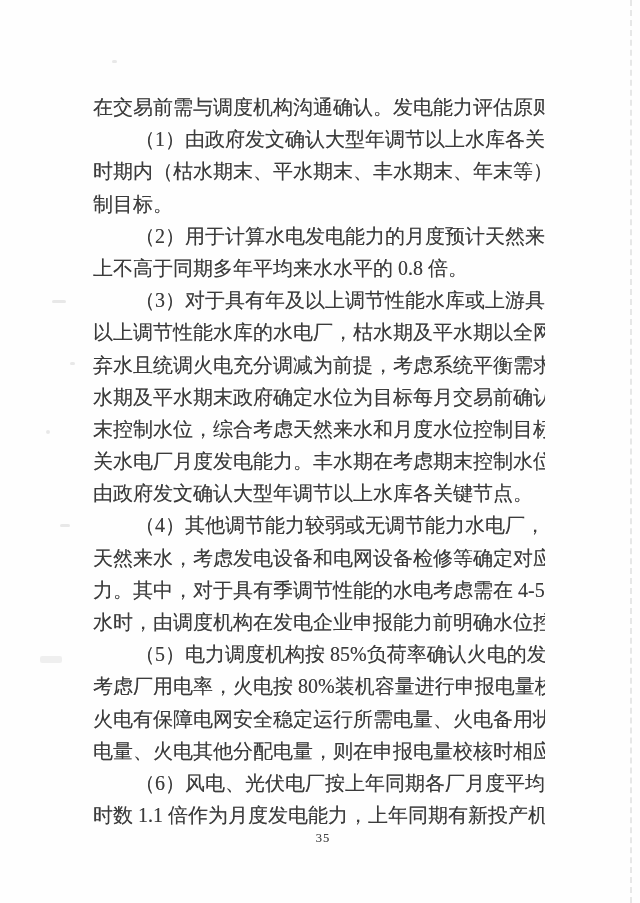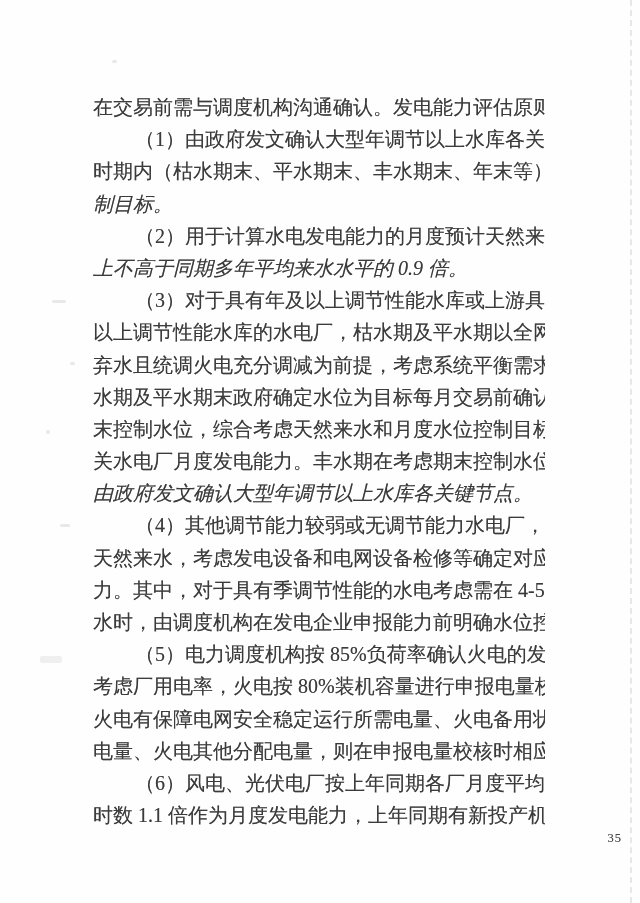--- a/index.html
+++ b/index.html
@@ -53,34 +53,34 @@
   .ln {
     height: 32.2px;
     line-height: 32.2px;
     white-space: nowrap;
     text-align: justify;
     text-align-last: justify;
     overflow: hidden;
   }
   .ln.end {
     text-align-last: left;
-    font-style: italic;
   }
   .ln.ind {
     text-indent: 2.1em;
   }
   .page-number {
     position: absolute;
     left: 0; top: 831px;
     width: 622px;
-    text-align: right;
+    text-align: center;
     font-size: 12.5px;
     color: #474747;
     letter-spacing: 1px;
     text-shadow: 0 0 0.5px rgba(70,70,70,0.5);
+    padding-left: 12px;
   }
 </style>
 </head>
 <body>
 
 <div class="page">
 
   <div class="scan-edge"></div>
   <div class="speck sp1"></div>
   <div class="speck sp2"></div>
@@ -88,21 +88,21 @@
   <div class="speck sp4"></div>
   <div class="speck sp5"></div>
   <div class="speck sp6"></div>
 
   <div class="doc-body">
     <div class="ln">在交易前需与调度机构沟通确认。发电能力评估原则如下：</div>
     <div class="ln ind">（1）由政府发文确认大型年调节以上水库各关键节点</div>
     <div class="ln">时期内（枯水期末、平水期末、丰水期末、年末等）水位控</div>
     <div class="ln end">制目标。</div>
     <div class="ln ind">（2）用于计算水电发电能力的月度预计天然来水原则</div>
-    <div class="ln end">上不高于同期多年平均来水水平的 0.9 倍。</div>
+    <div class="ln end">上不高于同期多年平均来水水平的 0.8 倍。</div>
     <div class="ln ind">（3）对于具有年及以上调节性能水库或上游具有年及</div>
     <div class="ln">以上调节性能水库的水电厂，枯水期及平水期以全网水电不</div>
     <div class="ln">弃水且统调火电充分调减为前提，考虑系统平衡需求，以枯</div>
     <div class="ln">水期及平水期末政府确定水位为目标每月交易前确认下月</div>
     <div class="ln">末控制水位，综合考虑天然来水和月度水位控制目标核定相</div>
     <div class="ln">关水电厂月度发电能力。丰水期在考虑期末控制水位和各月</div>
     <div class="ln end">由政府发文确认大型年调节以上水库各关键节点。</div>
     <div class="ln ind">（4）其他调节能力较弱或无调节能力水电厂，按预计</div>
     <div class="ln">天然来水，考虑发电设备和电网设备检修等确定对应发电能</div>
     <div class="ln">力。其中，对于具有季调节性能的水电考虑需在 4-5 月份拉</div>

